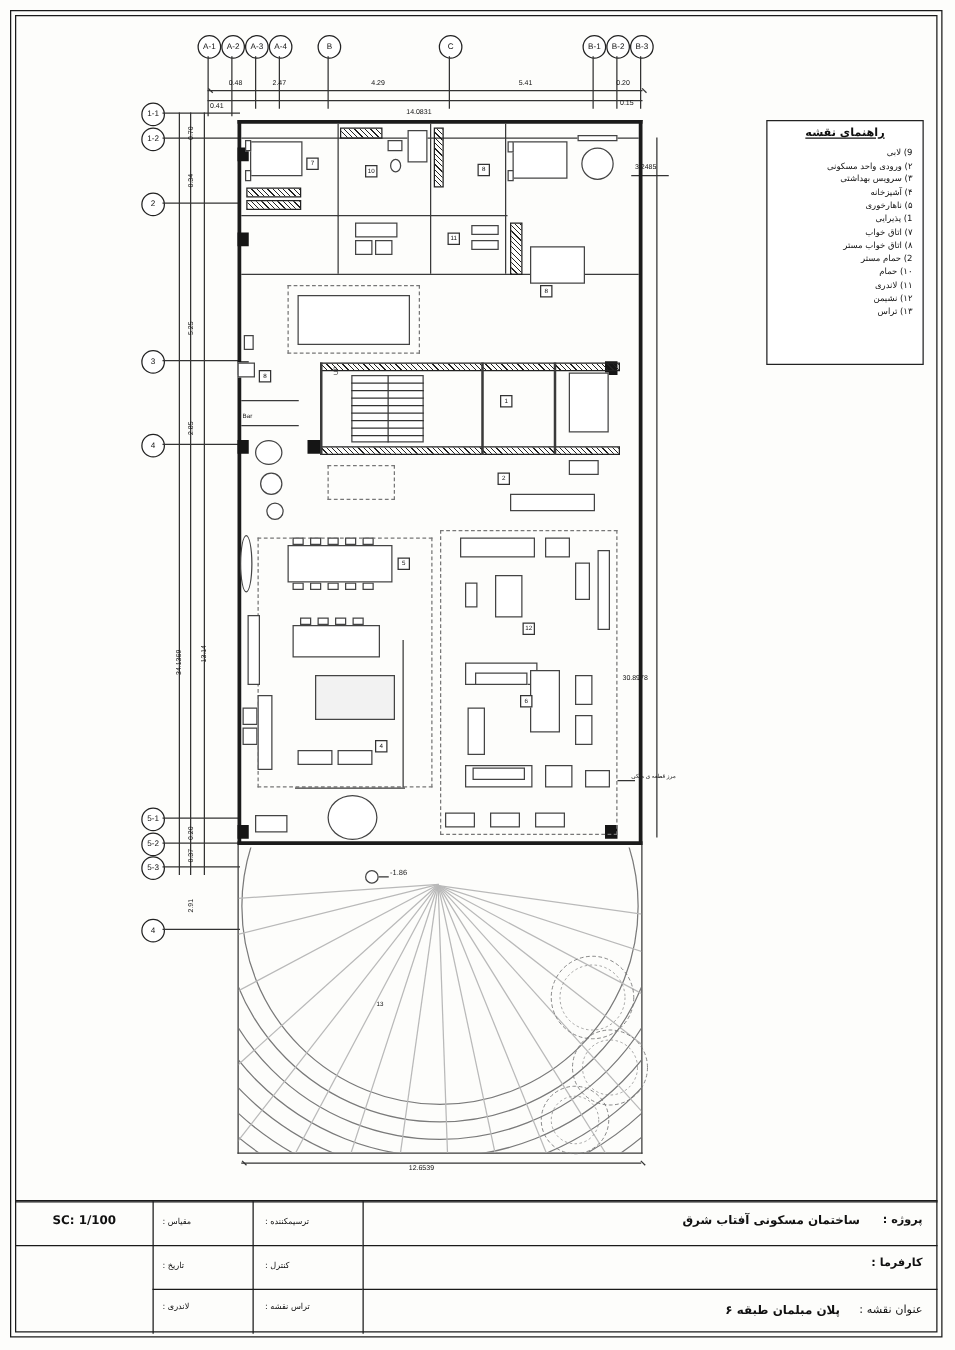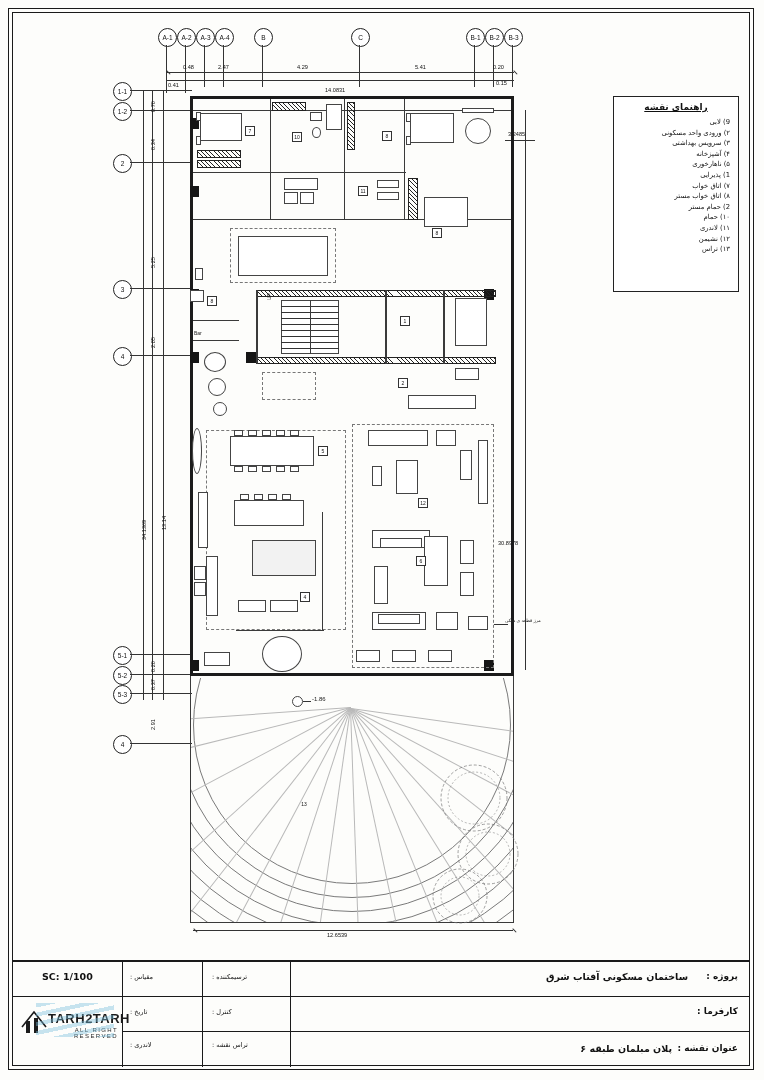--- a/index.html
+++ b/index.html
@@ -382,39 +382,29 @@
 
     <div class="tline" style="left:0;top:0;width:738px;height:1.2px;"></div>
     <div class="tline" style="left:110px;top:0;width:1px;height:106px;"></div>
     <div class="tline" style="left:190px;top:0;width:1px;height:106px;"></div>
     <div class="tline" style="left:278px;top:0;width:1px;height:106px;"></div>
     <div class="tline" style="left:0;top:35px;width:278px;height:1px;"></div>
     <div class="tline" style="left:110px;top:70px;width:168px;height:1px;"></div>
     <div class="tline" style="left:278px;top:35px;width:460px;height:1px;"></div>
     <div class="tline" style="left:278px;top:70px;width:460px;height:1px;"></div>
 
-    <div class="cell" style="left:6px;top:38px;width:100px;height:62px;">
-      <svg width="28" height="28" style="position:absolute;left:2px;top:8px;">
-        <path d="M2 20 L14 5 L26 20" fill="none" stroke="#1b1b1b" stroke-width="1.6"></path>
-        <rect x="6" y="14" width="4" height="12" fill="#1b1b1b"></rect>
-        <rect x="14" y="11" width="4" height="15" fill="#1b1b1b"></rect>
-      </svg>
-      <div class="logo-txt1" style="position:absolute;left:30px;top:12px;">TARH2TARH</div>
-      <div class="logo-txt2" style="position:absolute;left:30px;top:28px;">ALL RIGHT RESERVED</div>
-      <div class="wm" style="left:18px;top:4px;width:78px;height:34px;background:repeating-linear-gradient(-12deg,rgba(120,190,220,.55) 0 4px,transparent 4px 9px);"></div>
-    </div>
 
     <div class="lblb" style="left:30px;top:10px;">SC: 1/100</div>
     <div class="lblsm" style="left:118px;top:12px;">مقیاس :</div>
     <div class="lblsm" style="left:200px;top:12px;">ترسیمکننده :</div>
     <div class="lblsm" style="left:200px;top:47px;">کنترل :</div>
     <div class="lblsm" style="left:118px;top:47px;">تاریخ :</div>
     <div class="lblsm" style="left:118px;top:80px;">لاندری :</div>
     <div class="lblsm" style="left:200px;top:80px;">تراس نقشه :</div>
 
     <div class="lbl" style="right:12px;top:10px;font-size:9px;font-weight:bold;">پروژه :</div>
     <div class="lbl" style="right:62px;top:10px;font-size:9.5px;font-weight:bold;">ساختمان مسکونی آفتاب شرق</div>
     <div class="lbl" style="right:12px;top:45px;font-size:9px;font-weight:bold;">کارفرما :</div>
     <div class="lbl" style="right:62px;top:45px;font-size:9px;"></div>
-    <div class="lbl" style="right:12px;top:82px;font-size:9px;font-weight:bold;">عنوان نقشه :</div>
+    <div class="lbl" style="right:12px;top:82px;font-size:9px;font-weight:normal;">عنوان نقشه :</div>
     <div class="lbl" style="right:78px;top:82px;font-size:9.5px;font-weight:bold;">پلان مبلمان طبقه ۶</div>
   </div>
 </div>
 
 </body></html>

